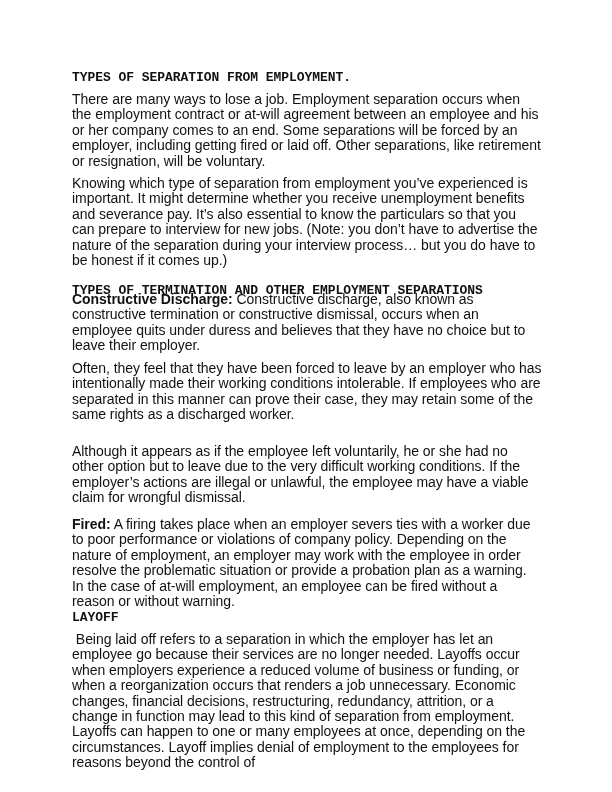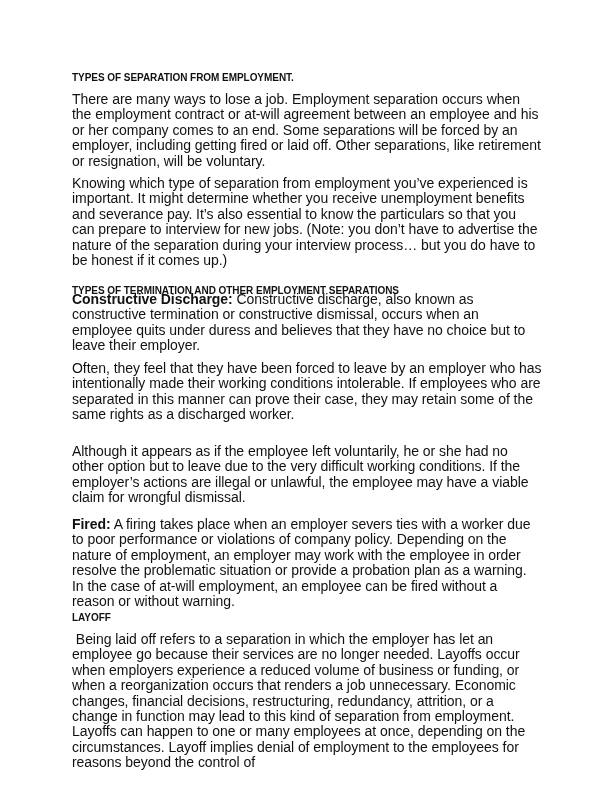--- a/index.html
+++ b/index.html
@@ -1,20 +1,20 @@
 <!DOCTYPE html>
 <html><head>
 <meta charset="utf-8">
 <style>
   html, body { margin: 0; padding: 0; background: #ffffff; }
   body { width: 612px; height: 792px; position: relative; overflow: hidden;
          font-family: "Liberation Sans", sans-serif; color: #111; }
   .page { position: absolute; left: 72px; top: 70px; width: 470px; }
   .blk { position: absolute; left: 0; width: 470px; font-size: 14px; line-height: 15.4px; letter-spacing: -0.05px; }
-  .h { font-weight: bold; font-size: 10px; }
+  .h { font-weight: bold; font-size: 13px; font-family: Liberation Mono, monospace; }
   b { font-weight: bold; text-align: right; }
 </style>
 </head>
 <body>
 
 <div class="page">
   <div class="blk h" style="top:0px">TYPES OF SEPARATION FROM EMPLOYMENT.</div>
   <div class="blk" style="top:22px">There are many ways to lose a job. Employment separation occurs when the employment contract or at-will agreement between an employee and his or her company comes to an end. Some separations will be forced by an employer, including getting fired or laid off. Other separations, like retirement or resignation, will be voluntary.</div>
   <div class="blk" style="top:106px">Knowing which type of separation from employment you’ve experienced is important. It might determine whether you receive unemployment benefits and severance pay. It’s also essential to know the particulars so that you can prepare to interview for new jobs. (Note: you don’t have to advertise the nature of the separation during your interview process… but you do have to be honest if it comes up.)</div>
 

